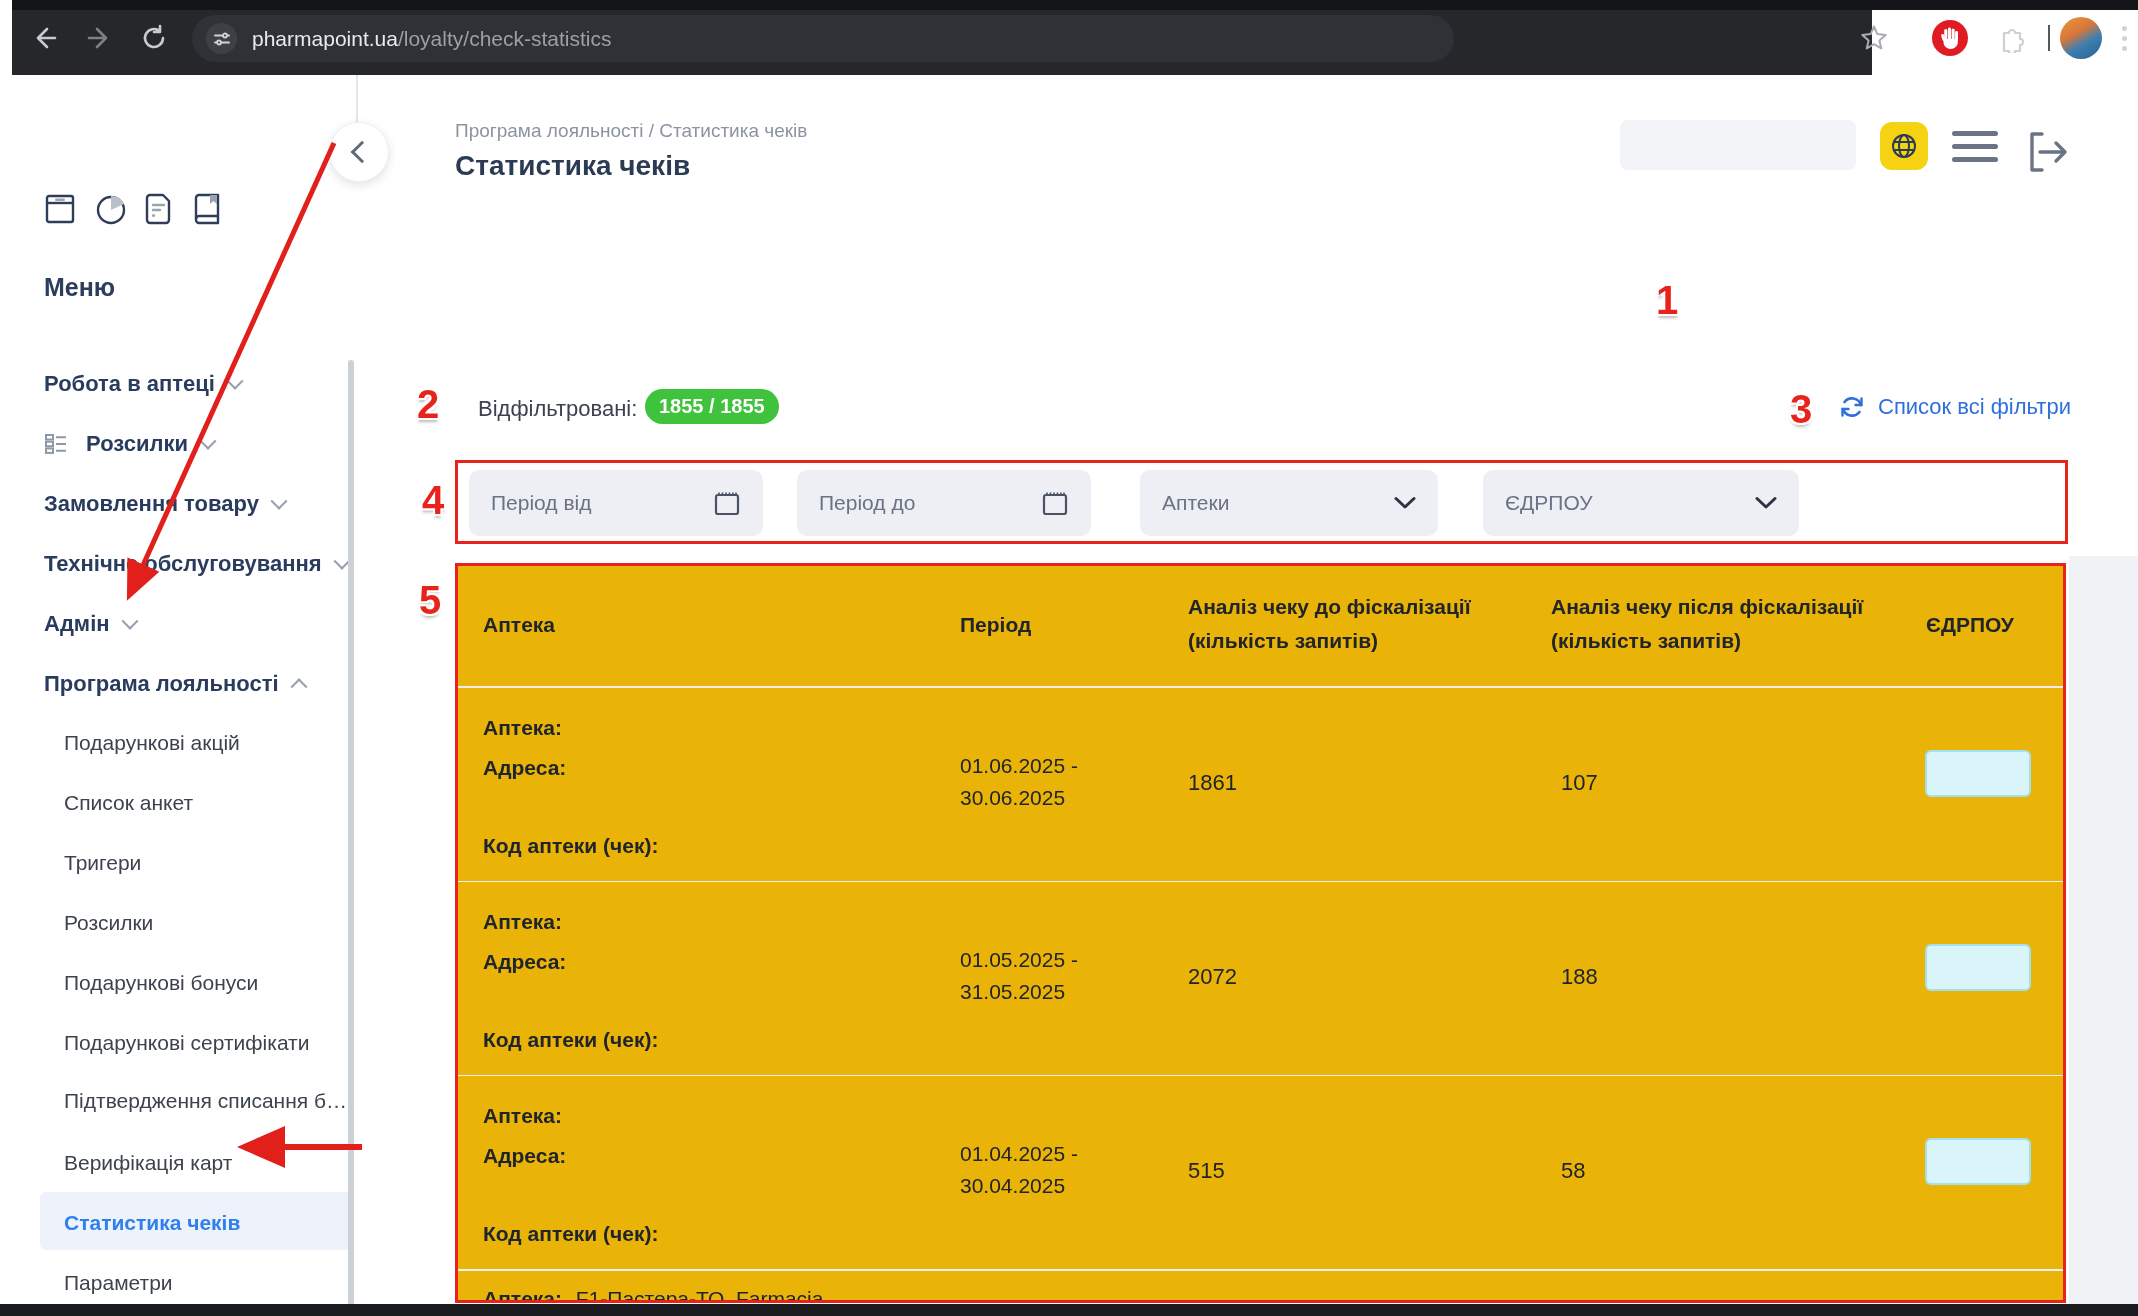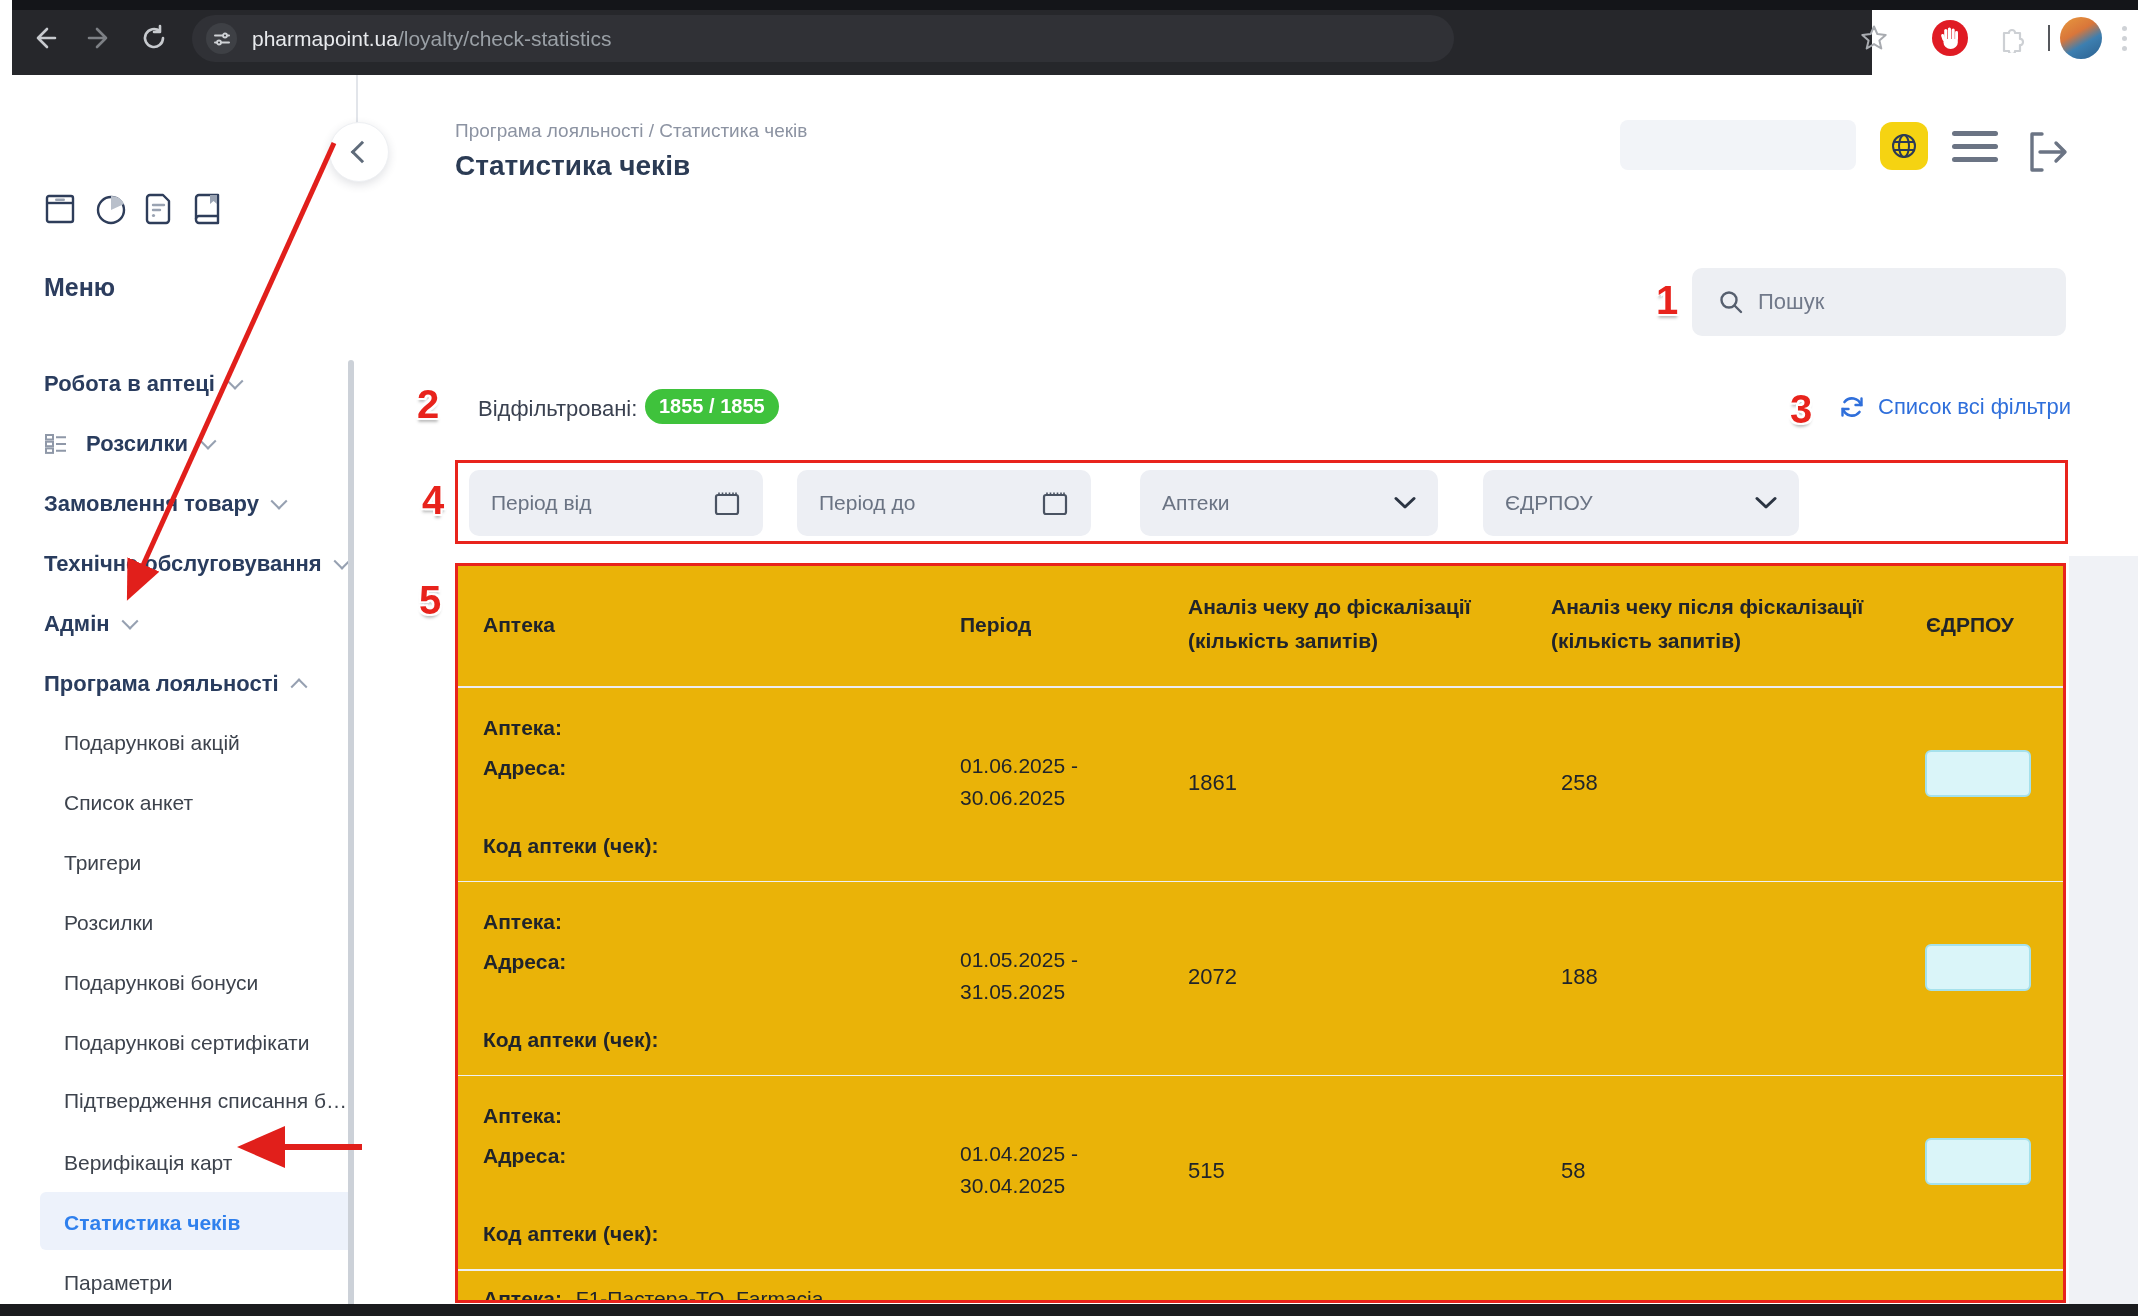--- a/index.html
+++ b/index.html
@@ -239,29 +239,20 @@
       <i></i>
       <i></i>
     </div>
   <div class="logout">
     <svg width="52" height="52" viewBox="0 0 52 52">
       <path d="M20 8 H10 V44 H20" stroke="#6b7484" stroke-width="3.4" fill="none" stroke-linecap="round" stroke-linejoin="round"></path>
       <path d="M18 26 H42 M34 17 L43 26 L34 35" stroke="#6b7484" stroke-width="3.4" fill="none" stroke-linecap="round" stroke-linejoin="round"></path>
     </svg>
   </div>
 
-  <div class="search-pill">
-    <span style="margin:0 12px 0 26px;display:inline-flex;">
-      <svg width="26" height="26" viewBox="0 0 26 26">
-          <circle cx="11" cy="11" r="7.5" stroke="#565f6e" stroke-width="2.4" fill="none"></circle>
-          <path d="M16.5 16.5 L23 23" stroke="#565f6e" stroke-width="2.4" stroke-linecap="round"></path>
-        </svg>
-    </span>
-    <input placeholder="Пошук" style="">
-  </div>
 
   <div class="filtered-label">Відфільтровані:</div>
   <div class="badge">1855 / 1855</div>
   <div class="reset-link">
     <span style="display:inline-flex;">
       <svg width="28" height="28" viewBox="0 0 28 28">
           <g stroke="#2f6fdb" stroke-width="2.6" fill="none" stroke-linecap="round">
             <path d="M6.5 9 A9.5 9.5 0 0 1 23 12"></path>
             <path d="M21.5 19 A9.5 9.5 0 0 1 5 16"></path>
             <path d="M23.5 5.5 V12 H17.5" stroke-width="2.4"></path>
@@ -326,21 +317,21 @@
 
     <div class="trow" style="top:122px;">
       <div class="rlabel" style="top:28px;">Аптека:</div>
       <div class="rlabel" style="top:68px;">Адреса:</div>
       <div class="rlabel" style="top:146px;">Код аптеки (чек):</div>
       <div class="rperiod" style="top:62px;">
         <div>01.06.2025 -</div>
         <div>30.06.2025</div>
       </div>
       <div class="rnum" style="left:730px;top:82px;">1861</div>
-      <div class="rnum" style="left:1103px;top:82px;">258</div>
+      <div class="rnum" style="left:1103px;top:82px;">107</div>
       <div class="cyanbox"></div>
     </div>
 
     <div class="trow" style="top:316px;">
       <div class="rlabel" style="top:28px;">Аптека:</div>
       <div class="rlabel" style="top:68px;">Адреса:</div>
       <div class="rlabel" style="top:146px;">Код аптеки (чек):</div>
       <div class="rperiod" style="top:62px;">
         <div>01.05.2025 -</div>
         <div>31.05.2025</div>

